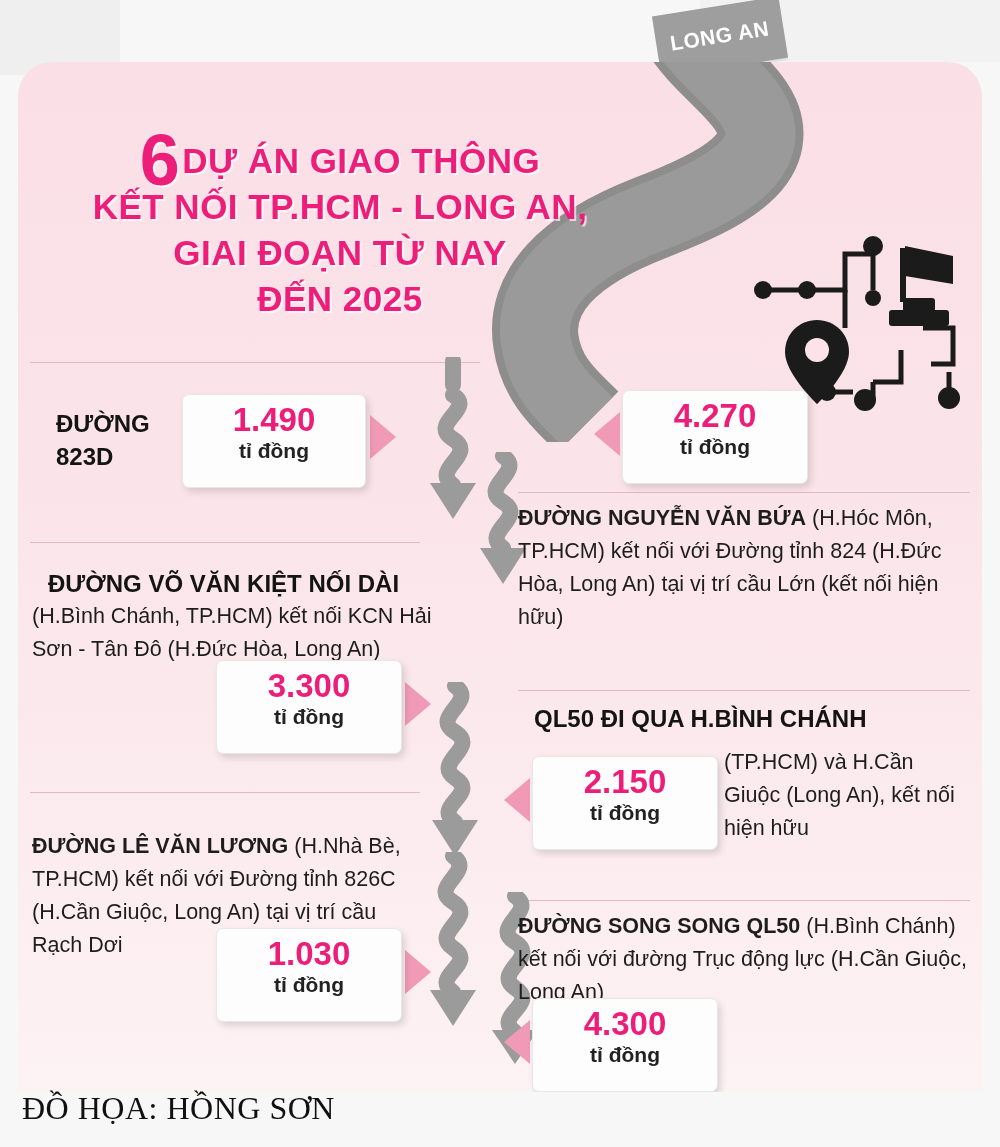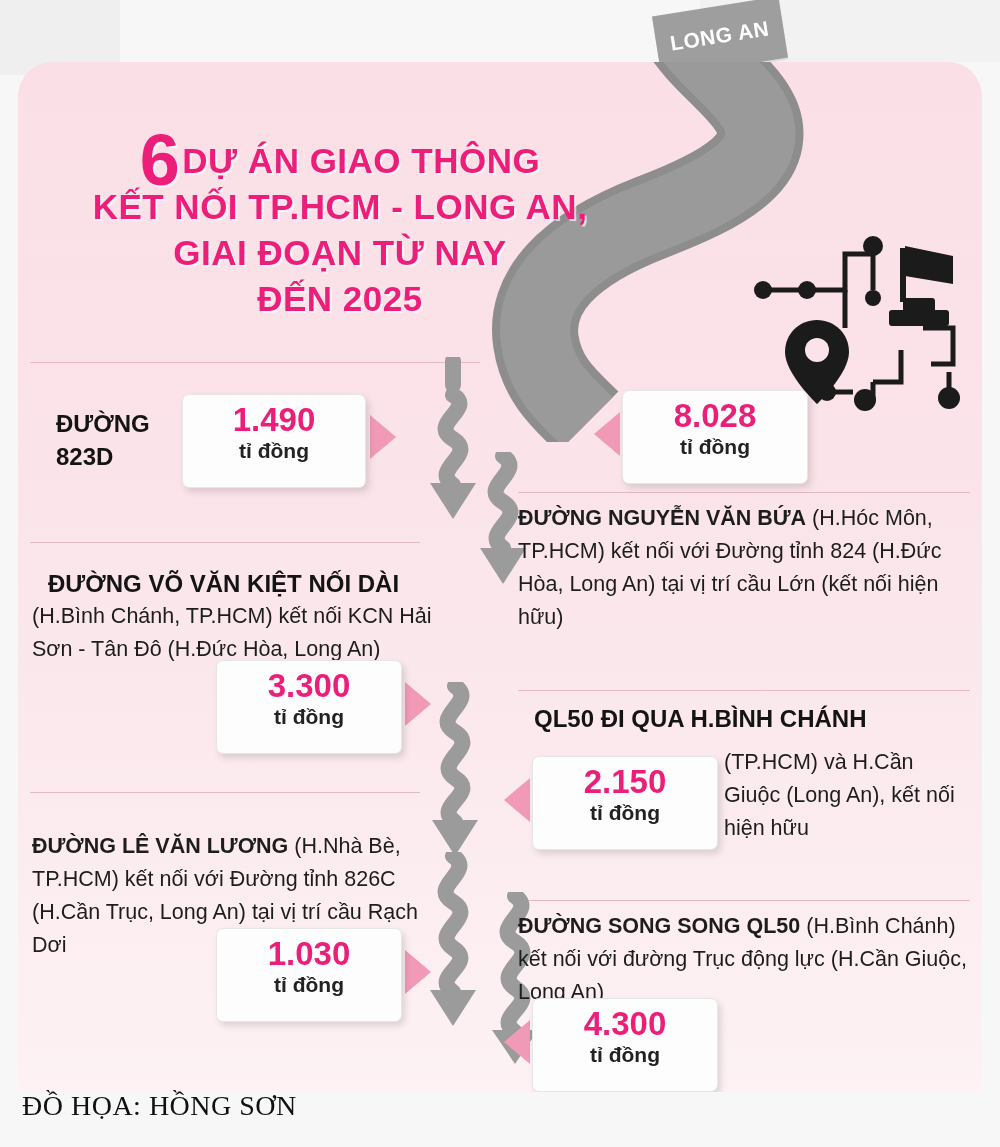--- a/index.html
+++ b/index.html
@@ -214,21 +214,21 @@
   .arrow {
     position: absolute;
   }
 
   
   .credit {
     position: absolute;
     left: 22px;
     top: 1090px;
     font-family: "Liberation Serif", serif;
-    font-size: 28px;
+    font-size: 32px;
     color: #111;
     letter-spacing: .5px;
   }
 </style>
 </head>
 <body>
 
 <div id="page">
 
   <div class="bg-grey-tl"></div>
@@ -341,31 +341,31 @@
 
     <div class="label-strong" style="left:14px; top:505px; width:420px;">ĐƯỜNG VÕ VĂN KIỆT NỐI DÀI</div>
     <div class="txt" style="left:14px; top:538px; width:400px;">(H.Bình Chánh, TP.HCM) kết nối KCN Hải Sơn - Tân Đô (H.Đức Hòa, Long An)</div>
     <div class="tag tag-right" style="left:387px; top:620px;"></div>
     <div class="money" style="left:198px; top:598px; width:152px;">
       <div class="val">3.300</div>
       <div class="unit">tỉ đồng</div>
     </div>
 
     <div class="txt" style="left:14px; top:768px; width:400px;">
-      <b>ĐƯỜNG LÊ VĂN LƯƠNG</b><span> (H.Nhà Bè, TP.HCM) kết nối với Đường tỉnh 826C (H.Cần Trục, Long An) tại vị trí cầu Rạch Dơi</span>
+      <b>ĐƯỜNG LÊ VĂN LƯƠNG</b><span> (H.Nhà Bè, TP.HCM) kết nối với Đường tỉnh 826C (H.Cần Giuộc, Long An) tại vị trí cầu Rạch Dơi</span>
     </div>
     <div class="tag tag-right" style="left:387px; top:888px;"></div>
     <div class="money" style="left:198px; top:866px; width:152px;">
       <div class="val">1.030</div>
       <div class="unit">tỉ đồng</div>
     </div>
 
     <div class="tag tag-left" style="left:576px; top:350px;"></div>
     <div class="money" style="left:604px; top:328px; width:152px;">
-      <div class="val">8.028</div>
+      <div class="val">4.270</div>
       <div class="unit">tỉ đồng</div>
     </div>
     <div class="txt" style="left:500px; top:440px; width:450px;">
       <b>ĐƯỜNG NGUYỄN VĂN BỨA</b><span> (H.Hóc Môn, TP.HCM) kết nối với Đường tỉnh 824 (H.Đức Hòa, Long An) tại vị trí cầu Lớn (kết nối hiện hữu)</span>
     </div>
 
     <div class="label-strong" style="left:500px; top:640px; width:440px;">QL50 ĐI QUA H.BÌNH CHÁNH</div>
     <div class="txt" style="left:706px; top:684px; width:244px;">(TP.HCM) và H.Cần Giuộc (Long An), kết nối hiện hữu</div>
     <div class="tag tag-left" style="left:486px; top:716px;"></div>
     <div class="money" style="left:514px; top:694px; width:152px;">

